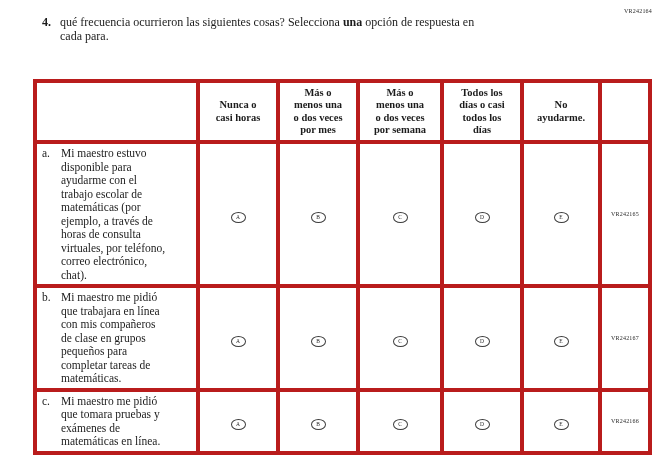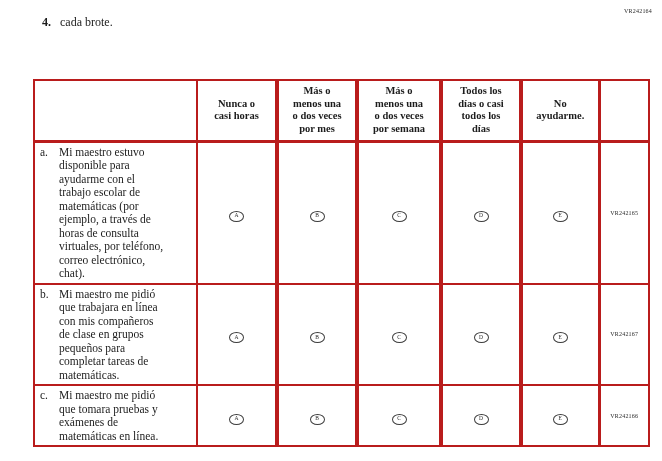--- a/index.html
+++ b/index.html
@@ -15,21 +15,21 @@
   .question {
     position:absolute; left:42px; top:15px; width:560px;
     font-size:12px; line-height:14px; display:flex;
   }
   .qnum { font-weight:bold; width:18px; flex:none; }
   .qline b { font-weight:bold; }
   table.grid {
     position:absolute; left:33px; top:79px; width:615px;
     border-collapse:collapse; table-layout:fixed;
   }
-  .grid th, .grid td { border:2px solid #b91c1c; padding:0; }
+  .grid th, .grid td { border:4px solid #b91c1c; padding:0; }
   .grid .tl { border-left-width:4px; }       
   .grid .cl { border-left-width:3px; }       
   .grid thead th { border-bottom-width:3px; }
   thead th {
     font-weight:bold; font-size:10.5px; line-height:12.5px;
     text-align:center; vertical-align:middle; white-space:pre-line; padding:2px 1px;
   }
   tr.hdr { height:61px; }
   tr.row-a { height:142px; }
   tr.row-b { height:100px; }
@@ -53,21 +53,22 @@
 </head>
 <body>
 
 <div class="page">
 
   <div class="form-code-tr">VR242164</div>
 
   <div class="question">
     <span class="qnum">4.</span>
     <div class="qtext">
-      <div class="qline">cada brote.</div>
+      <div class="qline"><span>qué frecuencia ocurrieron las siguientes cosas? Selecciona </span><b>una</b><span> opción de respuesta en</span></div>
+      <div class="qline">cada para.</div>
     </div>
   </div>
 
   <table class="grid">
     <colgroup>
       <col style="width:163px">
         <col style="width:80px">
         <col style="width:80px">
         <col style="width:84px">
         <col style="width:80px">

